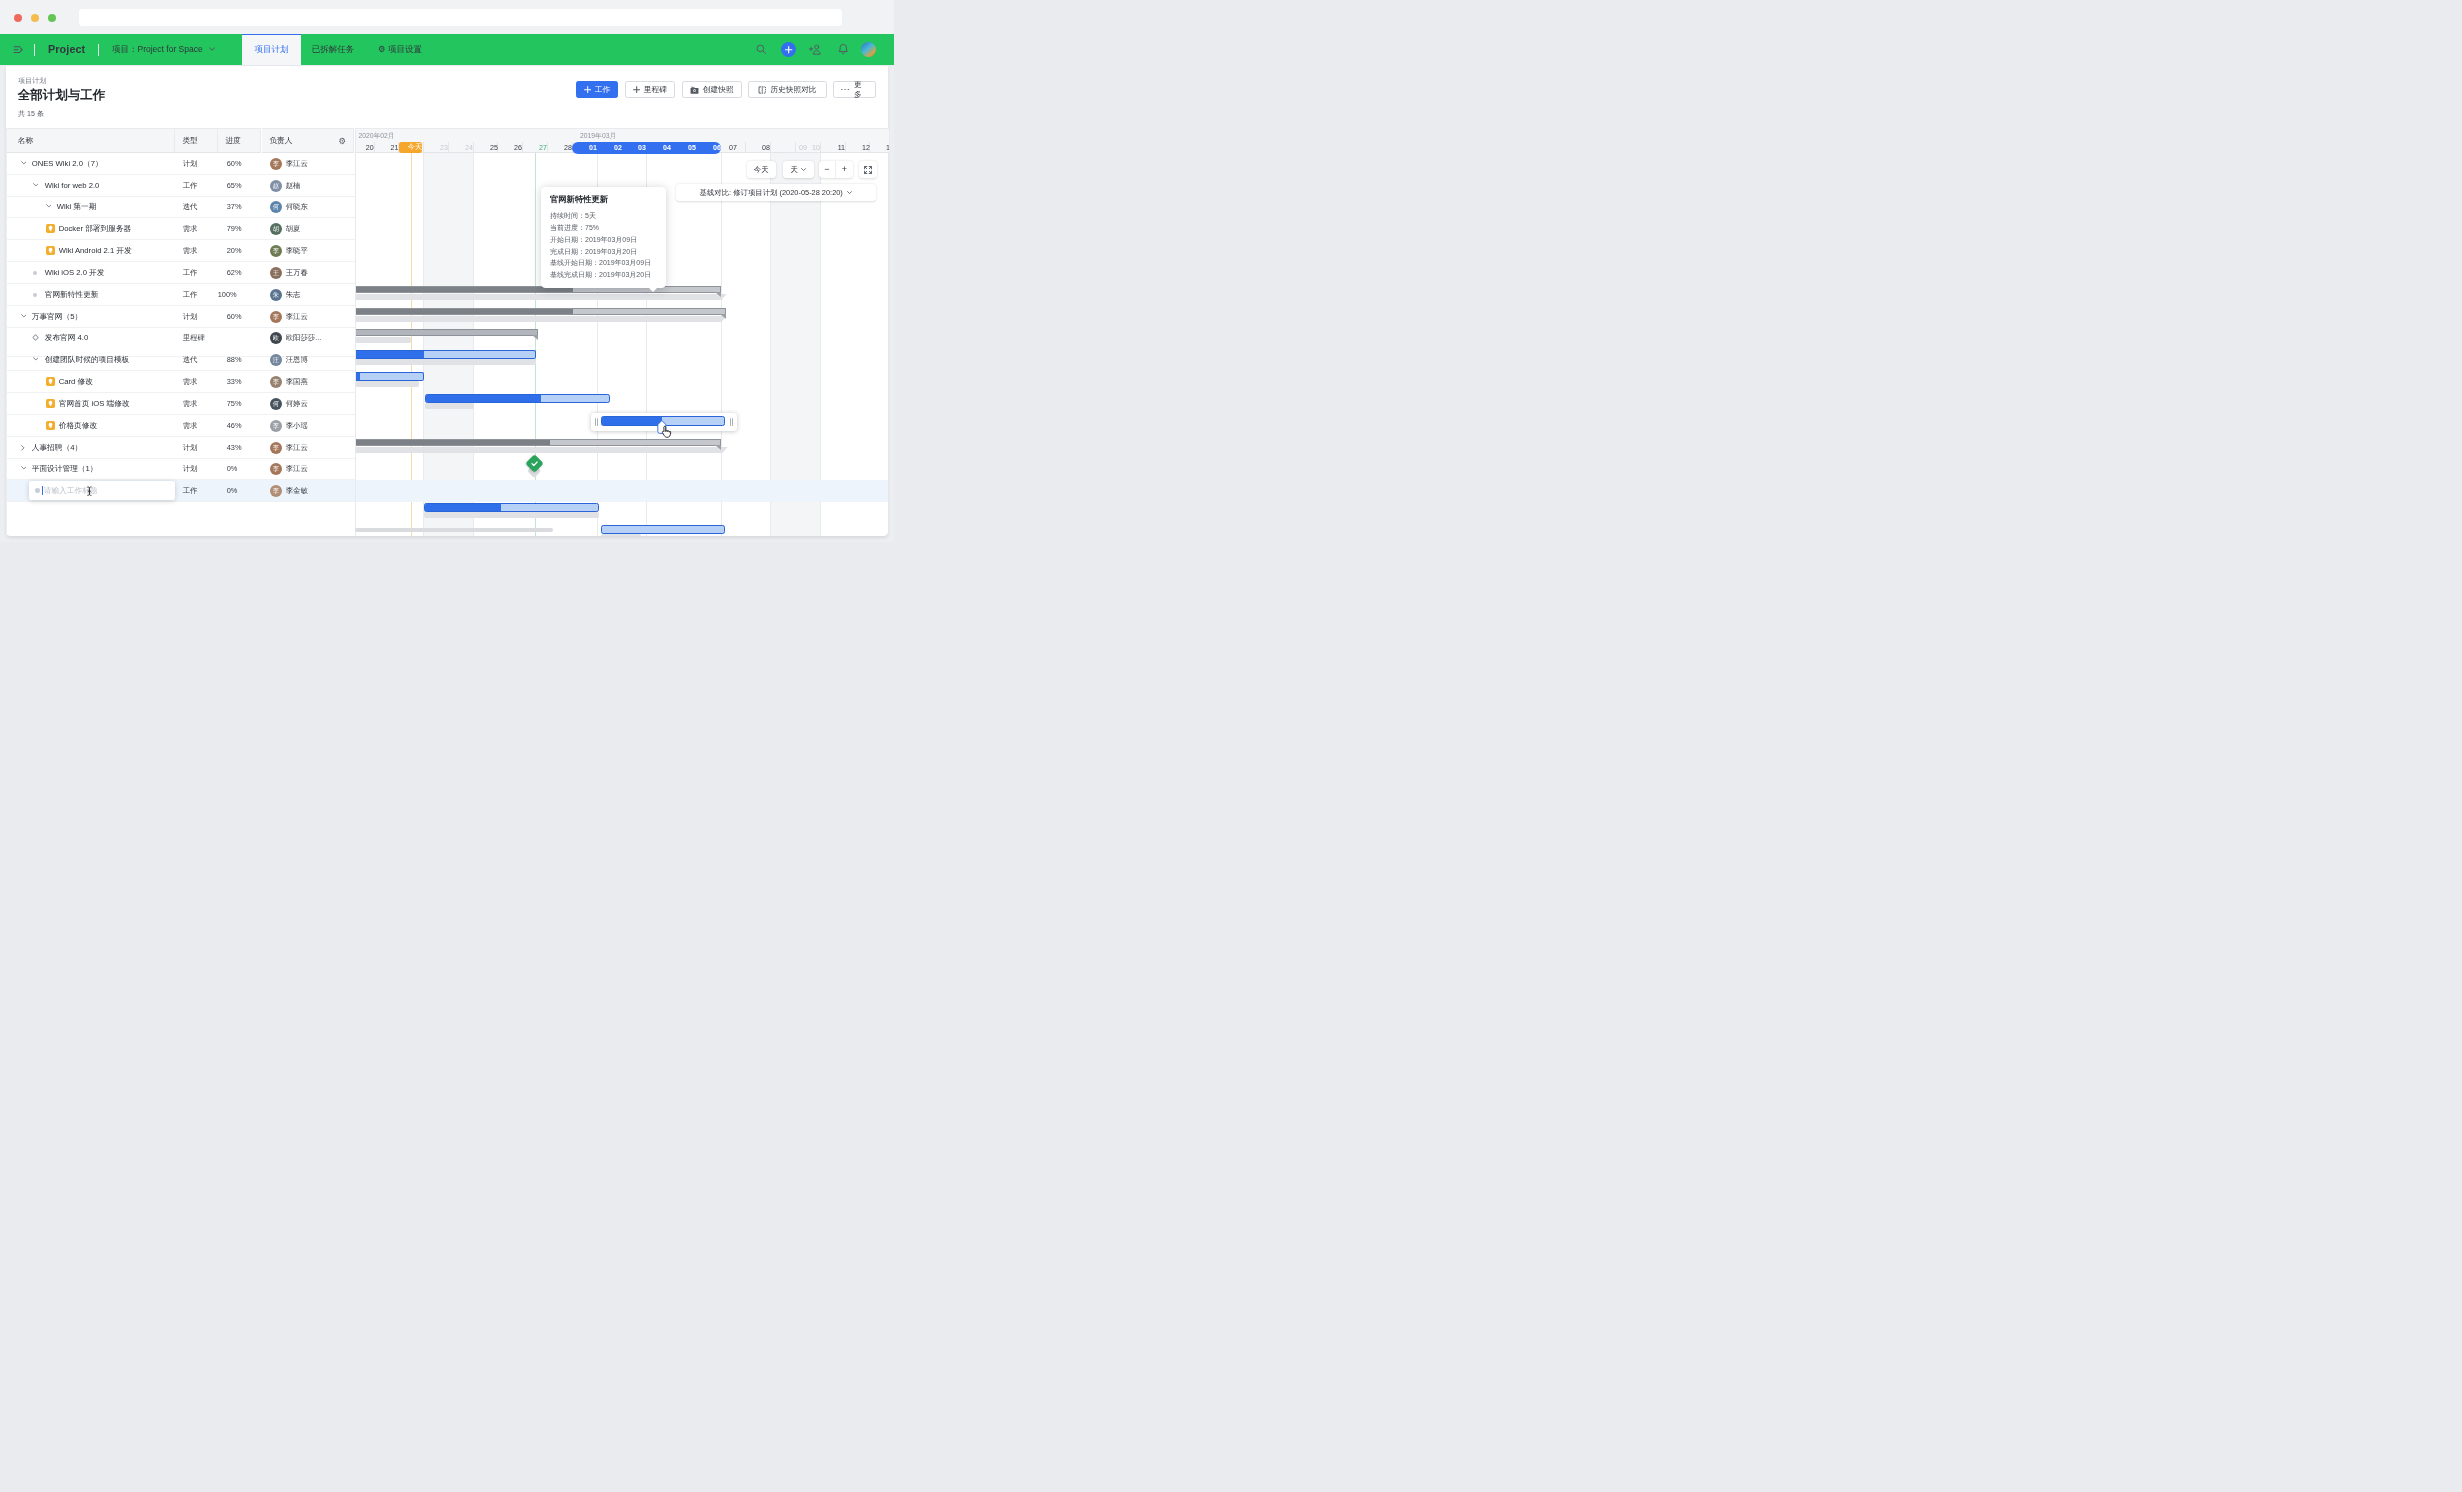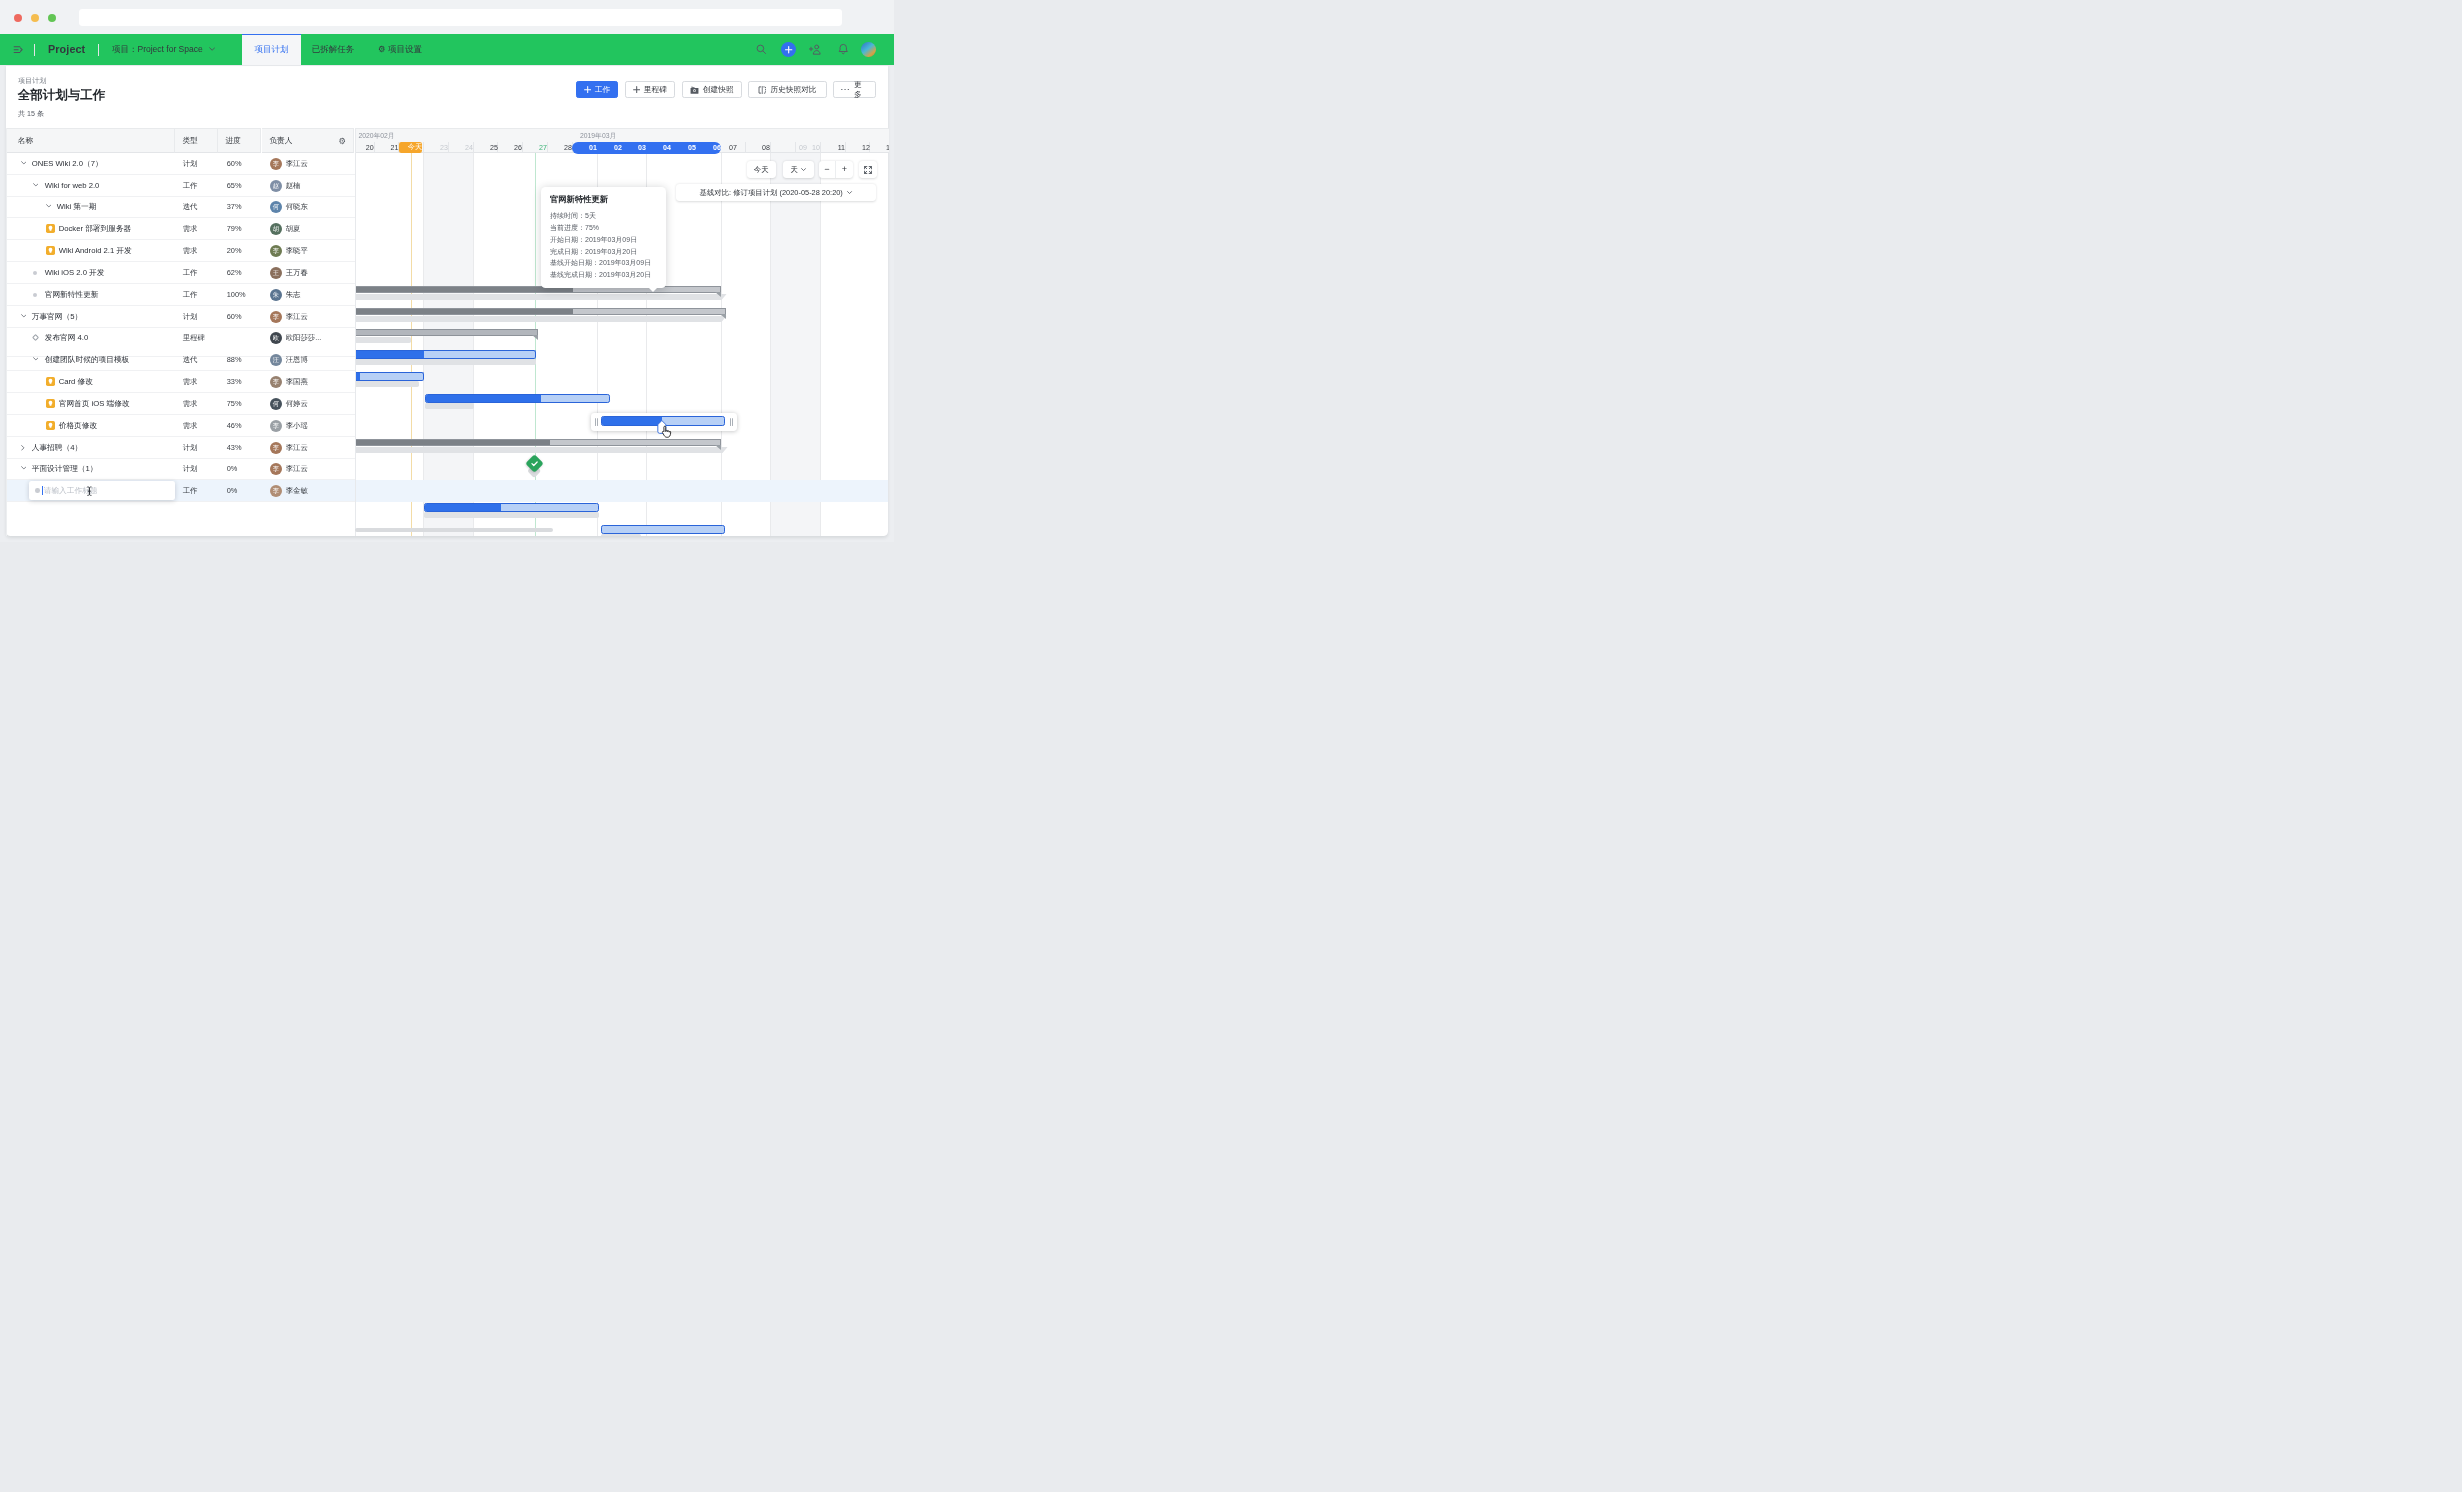--- a/index.html
+++ b/index.html
@@ -422,21 +422,21 @@
       <div class="cellname" style="left: 39px; line-height: 22px;">Wiki iOS 2.0 开发</div>
       <div class="celltxt" style="left: 177px; line-height: 22px;">工作</div>
       <div class="celltxt" style="left: 221px; line-height: 22px;">62%</div>
       <div class="avatar" style="left: 264px; top: 4.6px; background: rgb(138, 111, 92);">王</div>
       <div class="celltxt" style="left: 280px; line-height: 22px;">王万春</div>
     </div>
     <div class="trow" style="top: 284px; height: 22px;">
       <div class="dotmk" style="left: 27px; top: 8.6px;"></div>
       <div class="cellname" style="left: 39px; line-height: 22px;">官网新特性更新</div>
       <div class="celltxt" style="left: 177px; line-height: 22px;">工作</div>
-      <div class="celltxt" style="left: 221px; line-height: 22px; text-align: right;">100%</div>
+      <div class="celltxt" style="left: 212px; line-height: 22px; text-align: right;">100%</div>
       <div class="avatar" style="left: 264px; top: 4.6px; background: rgb(90, 116, 144);">朱</div>
       <div class="celltxt" style="left: 280px; line-height: 22px;">朱志</div>
     </div>
     <div class="trow" style="top: 306px; height: 22px;">
       <div style="position: absolute; left: 15px; top: 8px;">
         <svg width="5.7" height="4" viewBox="0 0 10 7" fill="none" stroke="#6f747c" stroke-width="1.6" stroke-linecap="round">
           <path d="M1 1.2l4 4 4-4"></path>
         </svg>
       </div>
       <div class="cellname" style="left: 26px; line-height: 22px;">万事官网（5）</div>

